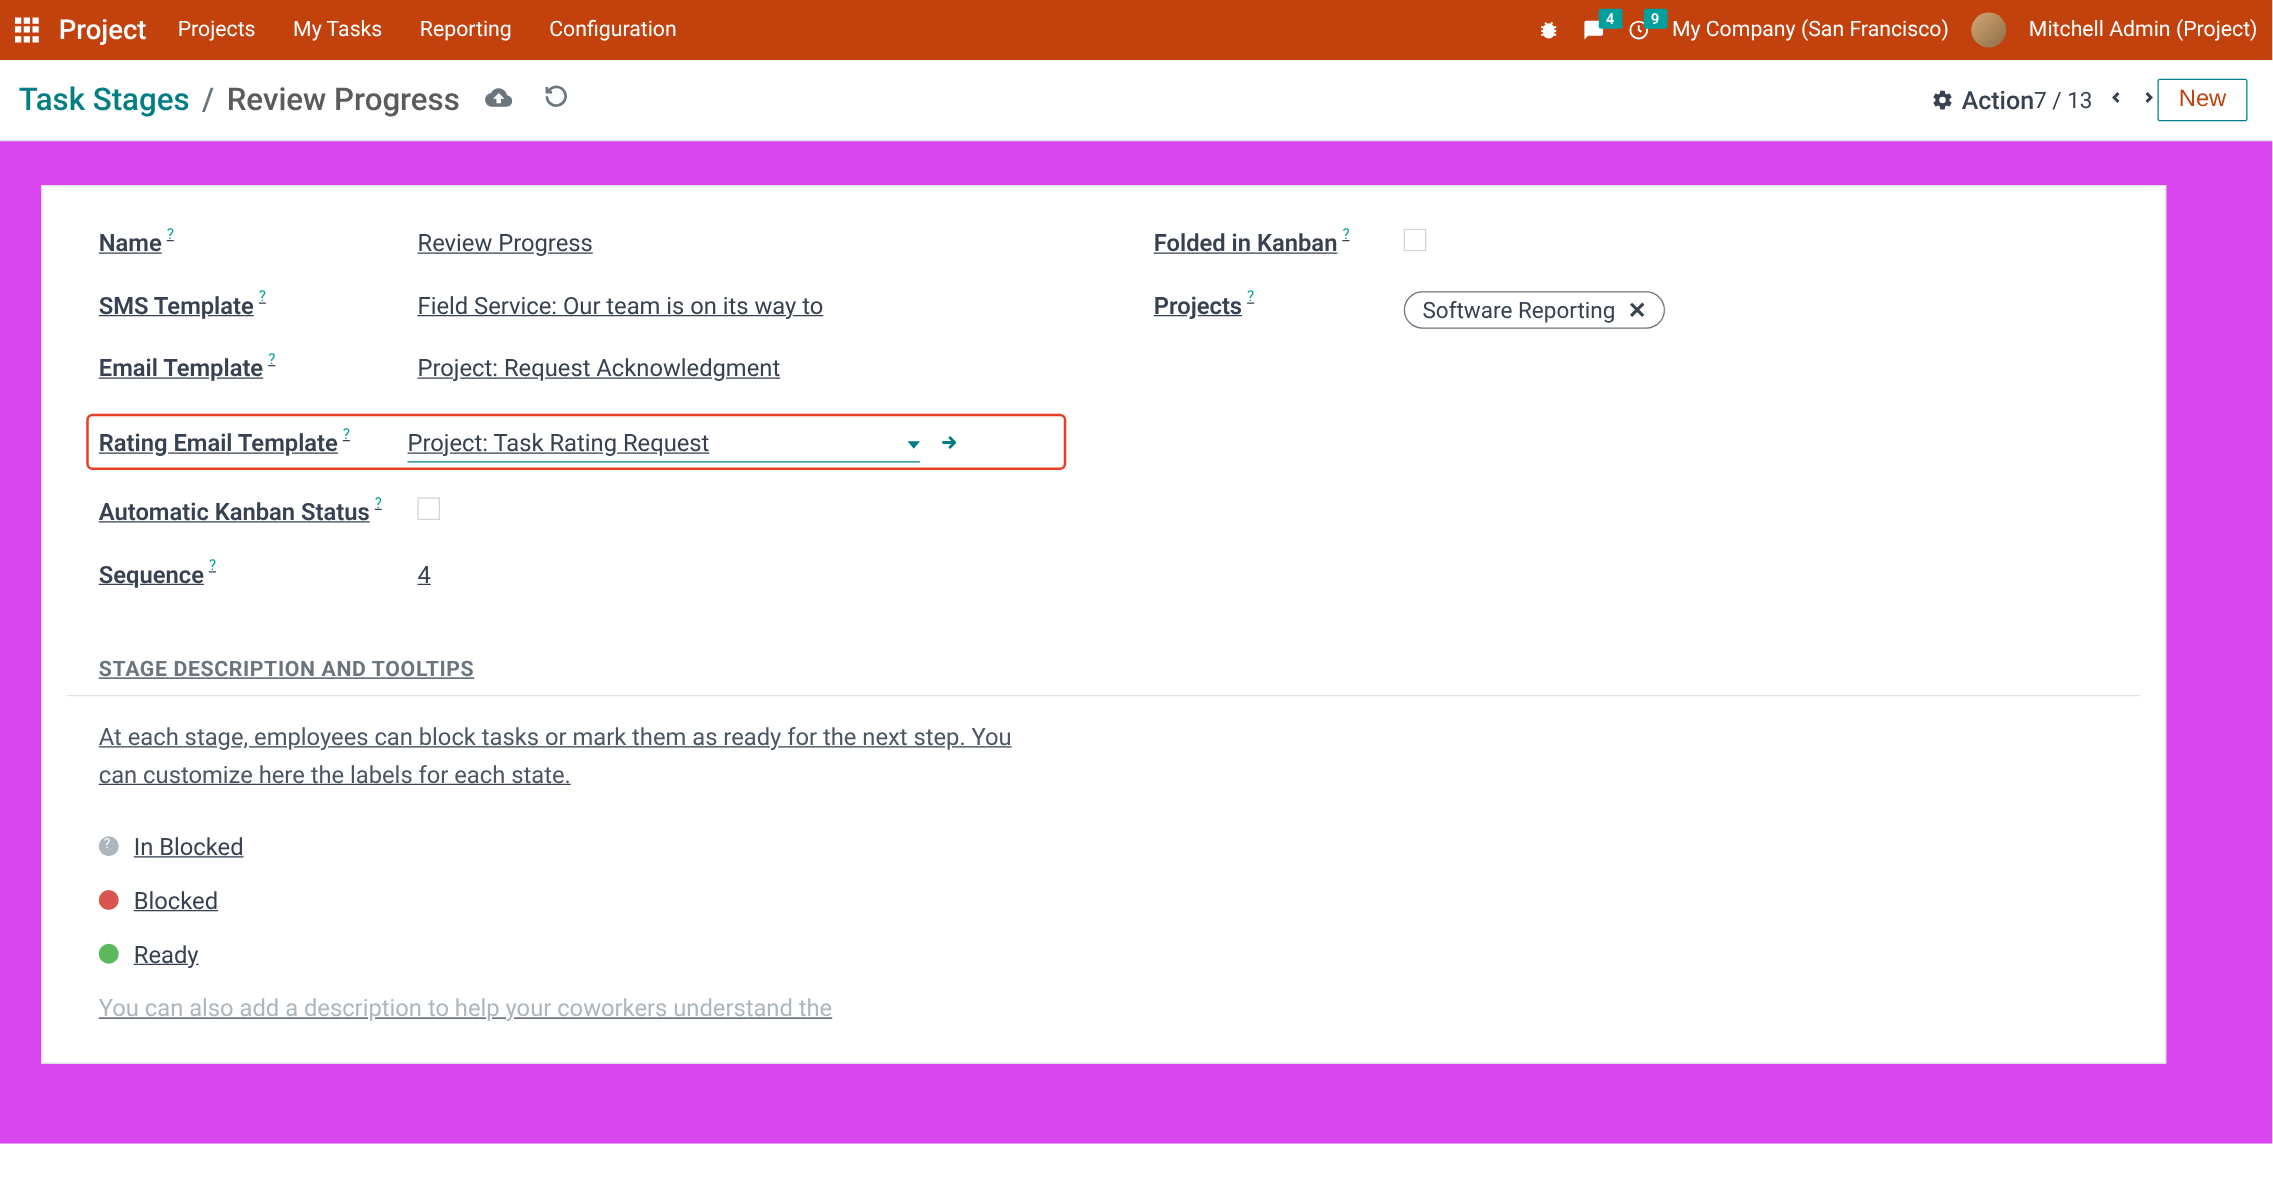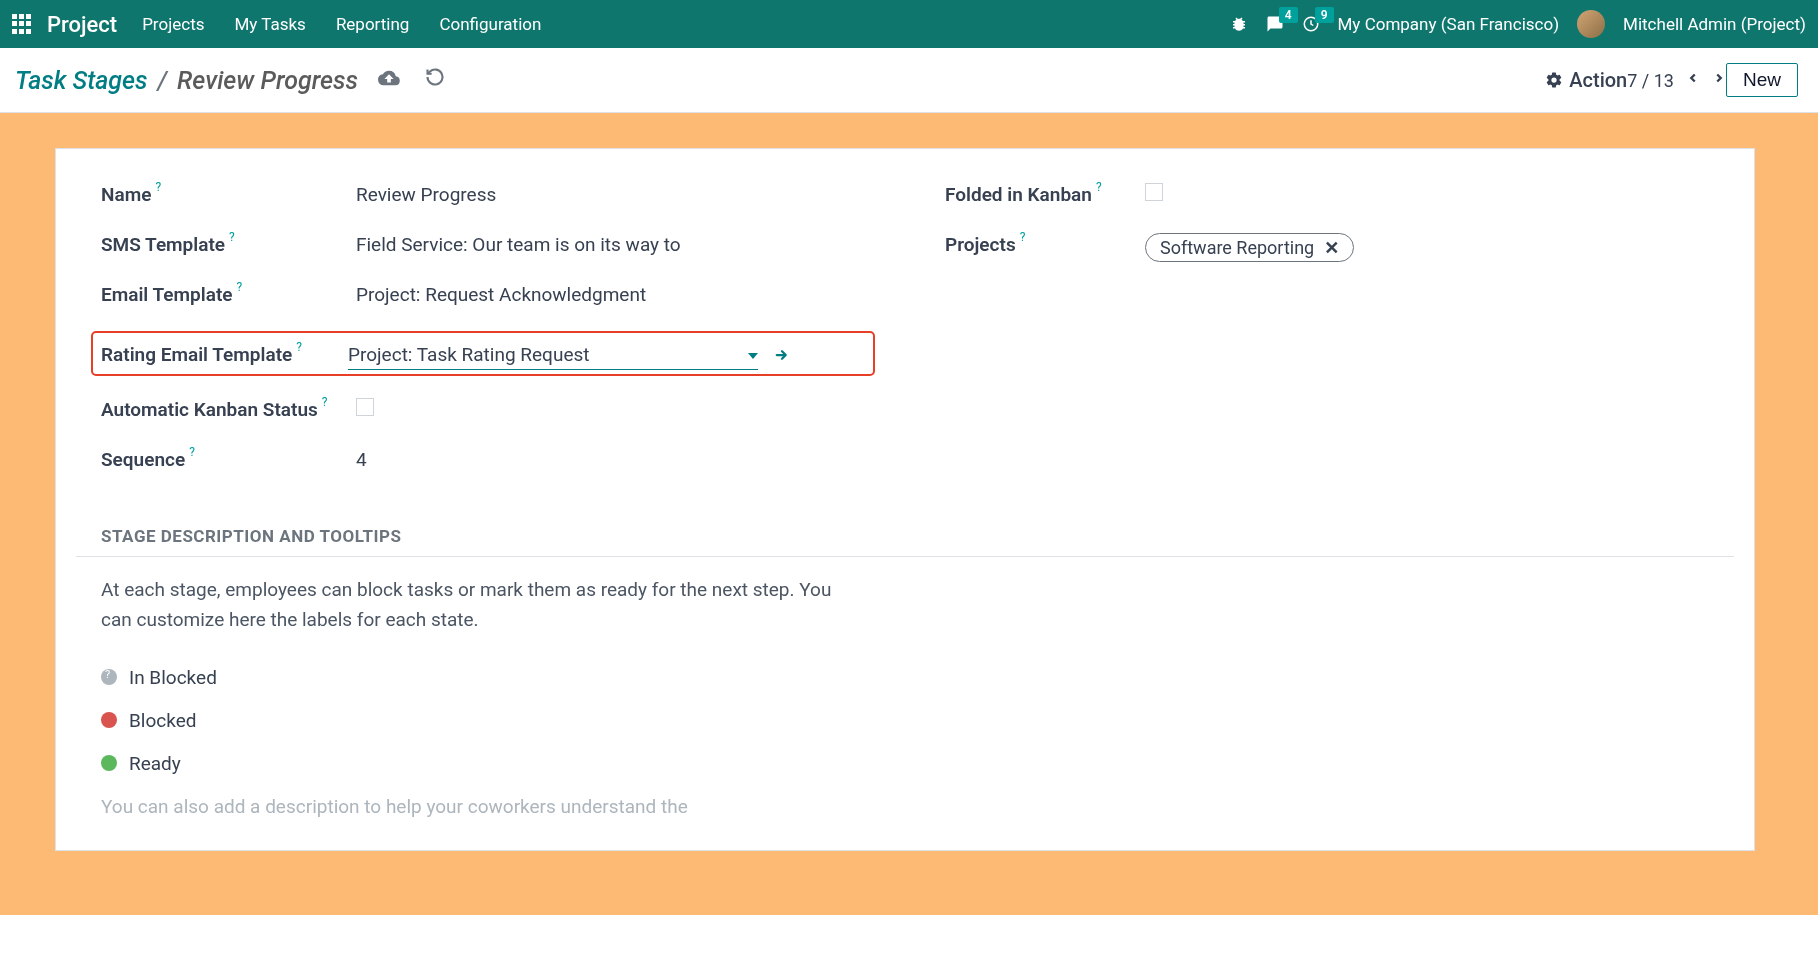--- a/index.html
+++ b/index.html
@@ -1,20 +1,20 @@
 <!DOCTYPE html>
 <html><head>
   <meta charset="utf-8">
   <style>
     * { box-sizing: border-box; margin: 0; padding: 0; }
     body { font-family: -apple-system, BlinkMacSystemFont, "Segoe UI", Roboto, "Helvetica Neue", sans-serif; color: #374151; }
     
     
     .topbar {
-      background: #0f766e;
+      background: #c2410c;
       height: 48px;
       display: flex;
       align-items: center;
       padding: 0 12px;
       color: #fff;
     }
     .apps-icon { width: 20px; height: 20px; display: flex; flex-wrap: wrap; gap: 2px; margin-right: 15px; cursor: pointer; }
     .apps-icon span { width: 5px; height: 5px; background: #fff; }
     .app-title { font-size: 22px; font-weight: 500; margin-right: 25px; }
     .nav-item { font-size: 17px; margin-right: 30px; cursor: pointer; color: #fff; }
@@ -25,34 +25,34 @@
     .company-label, .user-label { font-size: 17px; cursor: pointer; }
     .avatar { width: 28px; height: 28px; border-radius: 50%; background: linear-gradient(135deg, #d4a574, #8b6f47); display: inline-block; }
     
     
     .control-panel {
       display: flex;
       align-items: center;
       padding: 15px 20px 15px 15px;
       border-bottom: 1px solid #dee2e6;
     }
-    .breadcrumb { font-size: 25px; color: #017e84; font-weight: 500; display: flex; gap: 10px; font-style: italic; }
+    .breadcrumb { font-size: 25px; color: #017e84; font-weight: 500; display: flex; gap: 10px; }
     .breadcrumb .sep { color: #6c757d; }
     .breadcrumb .current { color: #5b5b5b; font-weight: 500; }
     .status-icons { margin-left: 20px; display: flex; gap: 25px; color: #6c757d; }
     .status-icons .icon-wrap { cursor: pointer; font-size: 20px; }
     .cp-right { display: flex; align-items: center; }
     .action-btn { display: flex; align-items: center; gap: 6px; font-size: 20px; font-weight: 500; color: #374151; cursor: pointer; }
     .pager { display: flex; align-items: center; gap: 12px; }
     .pager-count { font-size: 18px; color: #374151; }
     .pager-arrow { color: #374151; cursor: pointer; }
-    .new-btn { border: 1.5px solid #017e84; color: #0f172a; background: #fff; padding: 5px 16px; font-size: 19px; font-weight: 500; cursor: pointer; border-radius: 2px; }
-    
-    
-    .form-wrapper { padding: 35px 55px; background: #fdba74; min-height: calc(100vh - 160px); }
+    .new-btn { border: 1.5px solid #017e84; color: #c2410c; background: #fff; padding: 5px 16px; font-size: 19px; font-weight: 500; cursor: pointer; border-radius: 2px; }
+    
+    
+    .form-wrapper { padding: 35px 33px; background: #d946ef; min-height: calc(100vh - 160px); text-decoration: underline; }
     .sheet { background: #fff; border: 1px solid #dee2e6; padding: 32px 45px; max-width: 1700px; }
     
     .two-col { display: flex; gap: 80px; }
     .col { flex: 1; }
     .field-row { display: flex; margin-bottom: 25px; align-items: flex-start; }
     .field-label { width: 255px; font-size: 19px; font-weight: 600; color: #374151; display: flex; align-items: flex-start; gap: 4px; padding-top: 2px; }
     .help-q { color: #00a09d; font-size: 12px; font-weight: 400; cursor: pointer; position: relative; top: -3px; }
     .field-value { flex: 1; font-size: 19px; color: #374151; padding-top: 2px; }
     .input-like { display: flex; align-items: center; border-bottom: 1px solid #017e84; padding-bottom: 3px; width: 100%; max-width: 410px; }
     .input-like .dropdown-caret { color: #017e84; cursor: pointer; margin-left: auto; }

